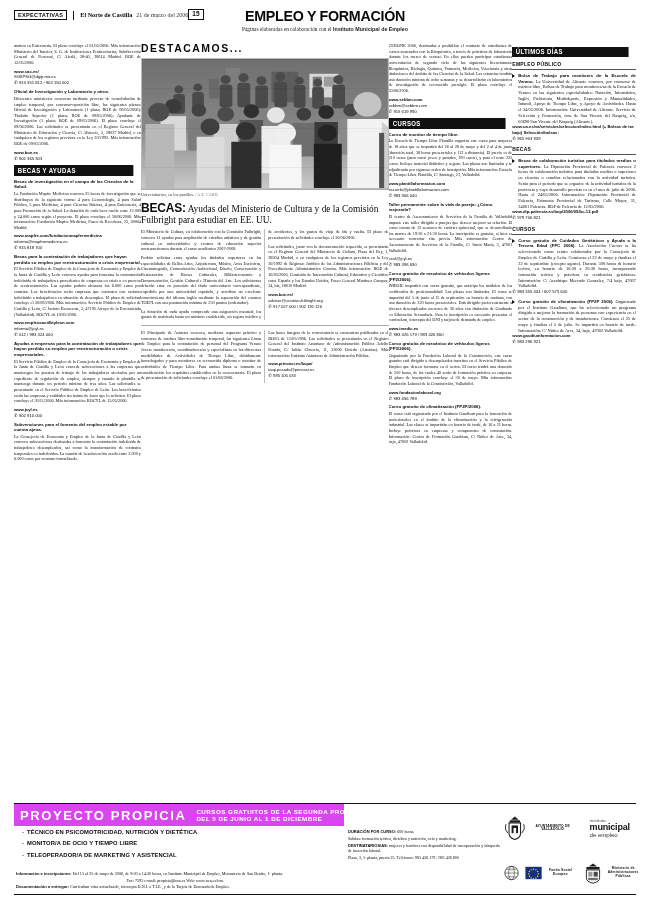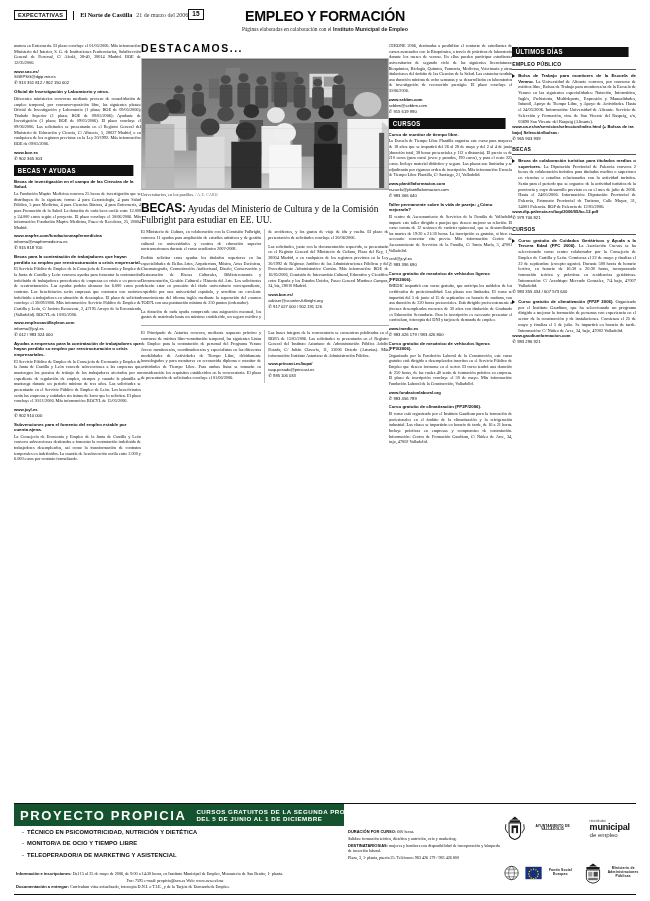--- a/index.html
+++ b/index.html
@@ -246,21 +246,21 @@
     left: 14px; right: 14px; bottom: 6px;
     height: 92px;
     border-top: 1.6px solid #111;
     border-bottom: 1.6px solid #111;
     background: #fff;
     padding: 0;
   }
   .ad-inner { display: flex; height: 100%; }
   .ad-left { width: 330px; position: relative; }
   .ad-titlebar {
-    background: #14532d; color: #fff;
+    background: #d946ef; color: #fff;
     display: flex; align-items: center;
     height: 22px;
     padding: 0 6px;
   }
   .ad-title {
     font-family: "Liberation Sans", sans-serif;
     font-weight: bold;
     font-size: 13px;
     letter-spacing: 1.6px;
     line-height: 1;

